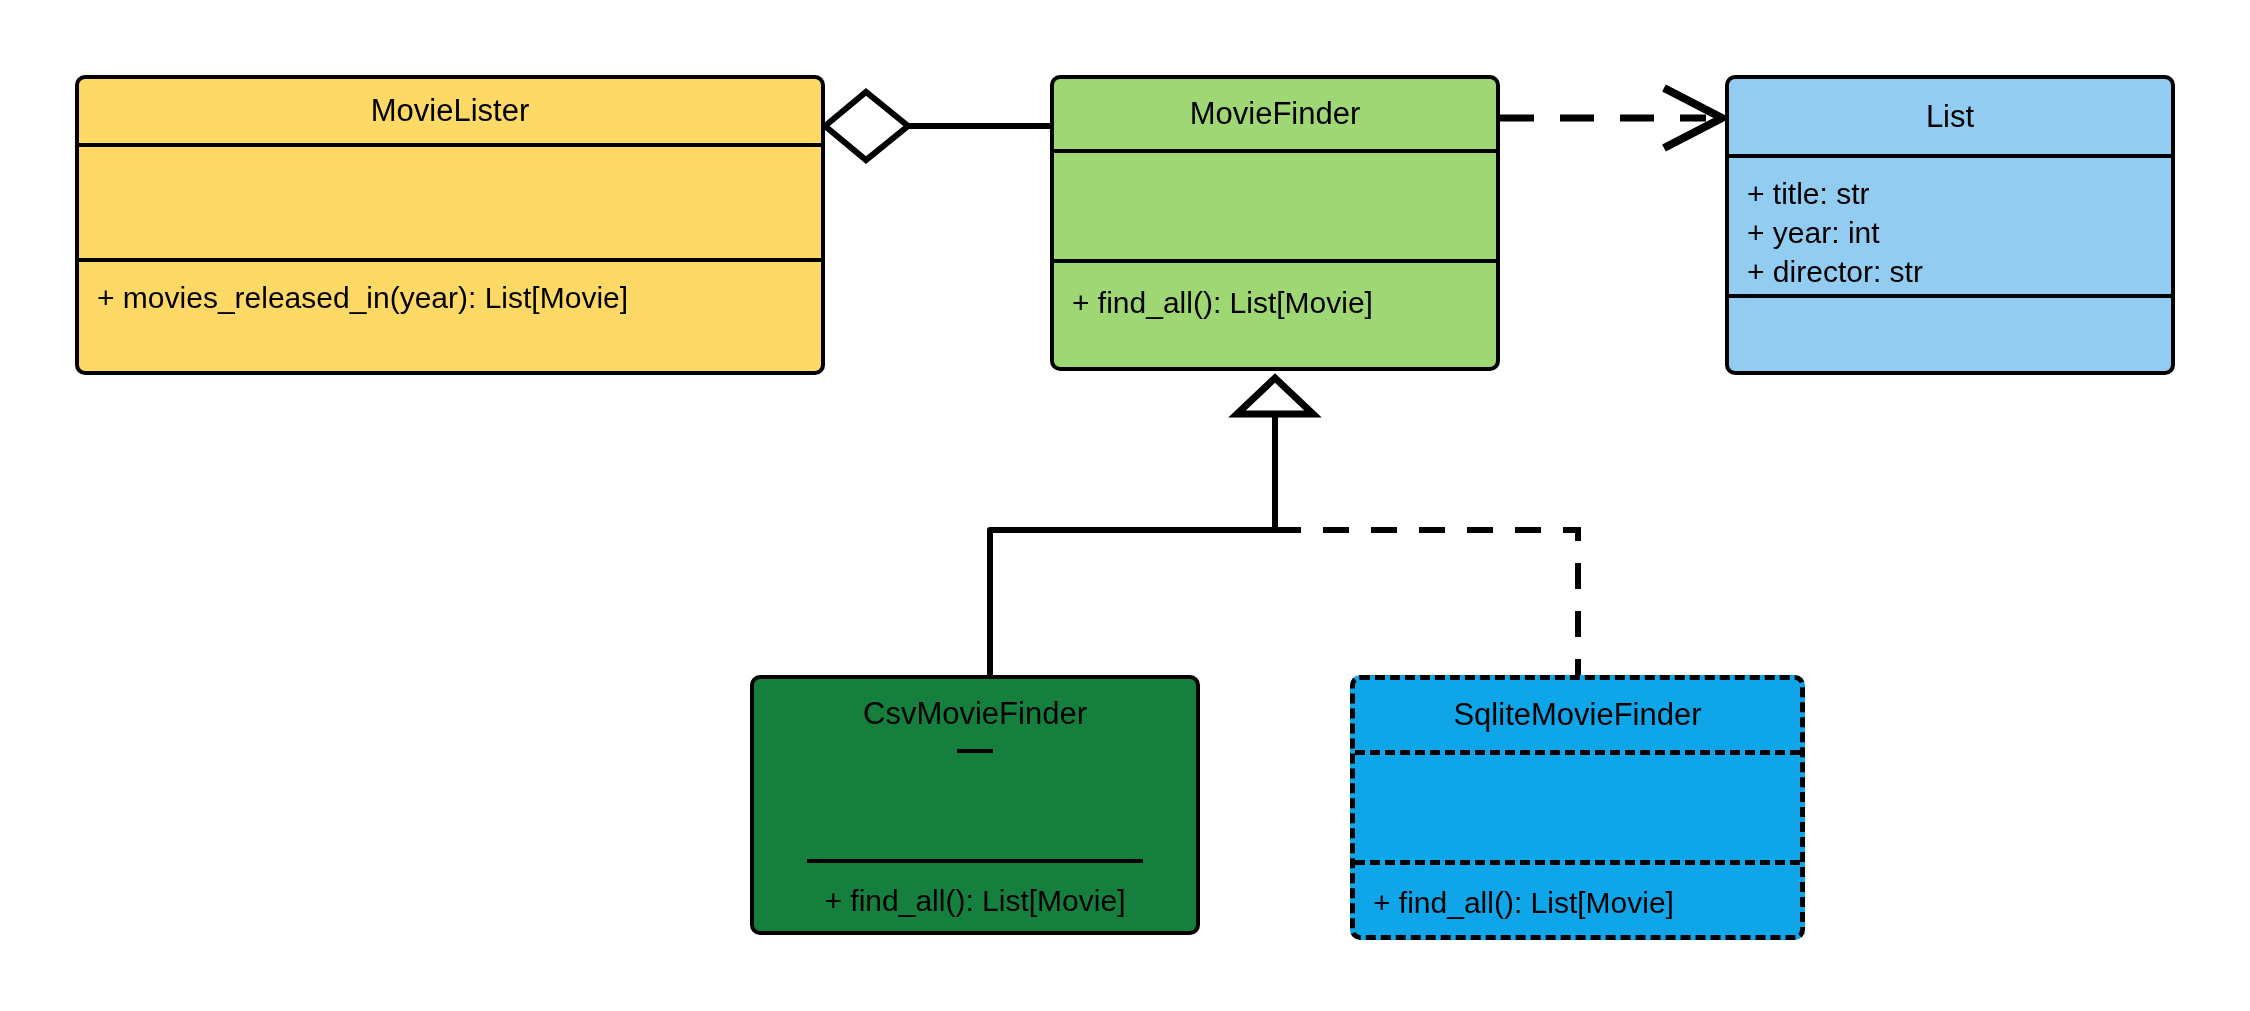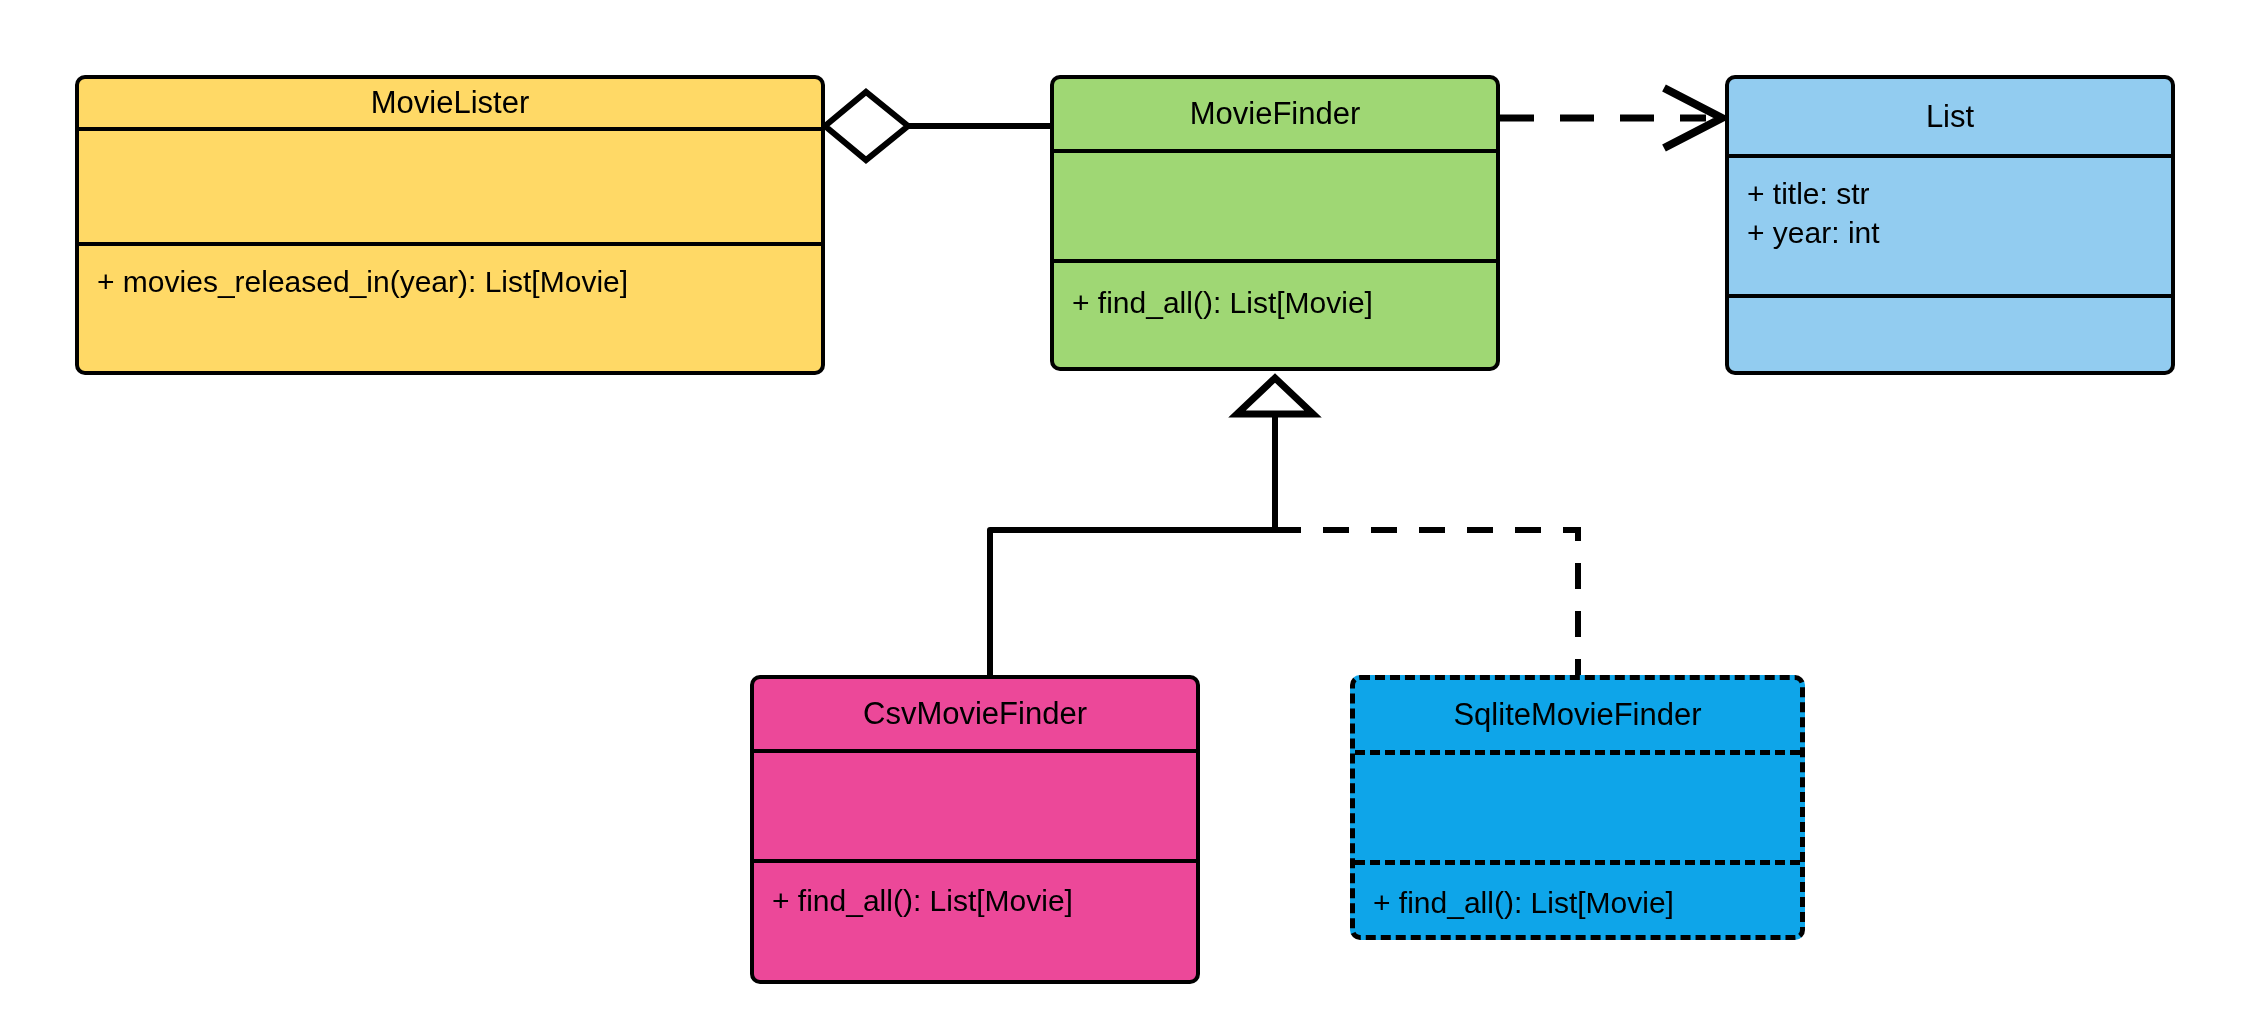--- a/index.html
+++ b/index.html
@@ -64,43 +64,44 @@
     color: #000000;
     white-space: nowrap;
   }
   .empty-compartment { min-height: 0; }
 
   
   #cls-movielister {
     left: 75px; top: 75px; width: 750px; height: 300px;
     background: #FFD966;
   }
-  #cls-movielister .cls-name { height: 48px; }
+  #cls-movielister .cls-name { height: 64px; }
   #cls-movielister .cls-attrs { height: 115px; }
   #cls-movielister .cls-methods { flex: 1; padding-top: 16px; }
 
   #cls-moviefinder {
     left: 1050px; top: 75px; width: 450px; height: 296px;
     background: #9FD774;
   }
   #cls-moviefinder .cls-name { height: 70px; }
   #cls-moviefinder .cls-attrs { height: 110px; }
   #cls-moviefinder .cls-methods { flex: 1; padding-top: 20px; }
 
   #cls-movie {
     left: 1725px; top: 75px; width: 450px; height: 300px;
     background: #92CCF0;
   }
   #cls-movie .cls-name { height: 75px; }
   #cls-movie .cls-attrs { height: 140px; padding-top: 16px; }
   #cls-movie .cls-methods { flex: 1; }
 
   #cls-csvmoviefinder {
-    left: 750px; top: 675px; width: 450px; height: 309px;
-    background: #ec4899;
+    left: 750px; top: 675px; width: 450px; height: 260px;
+    background: #15803d;
+    align-items: center;
   }
   #cls-csvmoviefinder .cls-name { height: 70px; }
   #cls-csvmoviefinder .cls-attrs { height: 110px; }
   #cls-csvmoviefinder .cls-methods { flex: 1; padding-top: 18px; }
 
   #cls-sqlitemoviefinder {
     left: 1350px; top: 675px; width: 455px; height: 265px;
     background: #0ea5e9;
   }
   #cls-sqlitemoviefinder .cls-name { height: 70px; }
@@ -157,20 +158,21 @@
     <div class="cls-methods">
       <div class="member">+ find_all(): List[Movie]</div>
     </div>
   </div>
 
   <div class="uml-class" id="cls-movie">
     <div class="cls-name">List</div>
     <div class="cls-attrs">
       <div class="member">+ title: str</div>
       <div class="member">+ year: int</div>
+      <div class="member">+ director: str</div>
     </div>
     <div class="cls-methods empty-compartment"></div>
   </div>
 
   <div class="uml-class" id="cls-csvmoviefinder">
     <div class="cls-name">CsvMovieFinder</div>
     <div class="cls-attrs empty-compartment"></div>
     <div class="cls-methods">
       <div class="member">+ find_all(): List[Movie]</div>
     </div>

